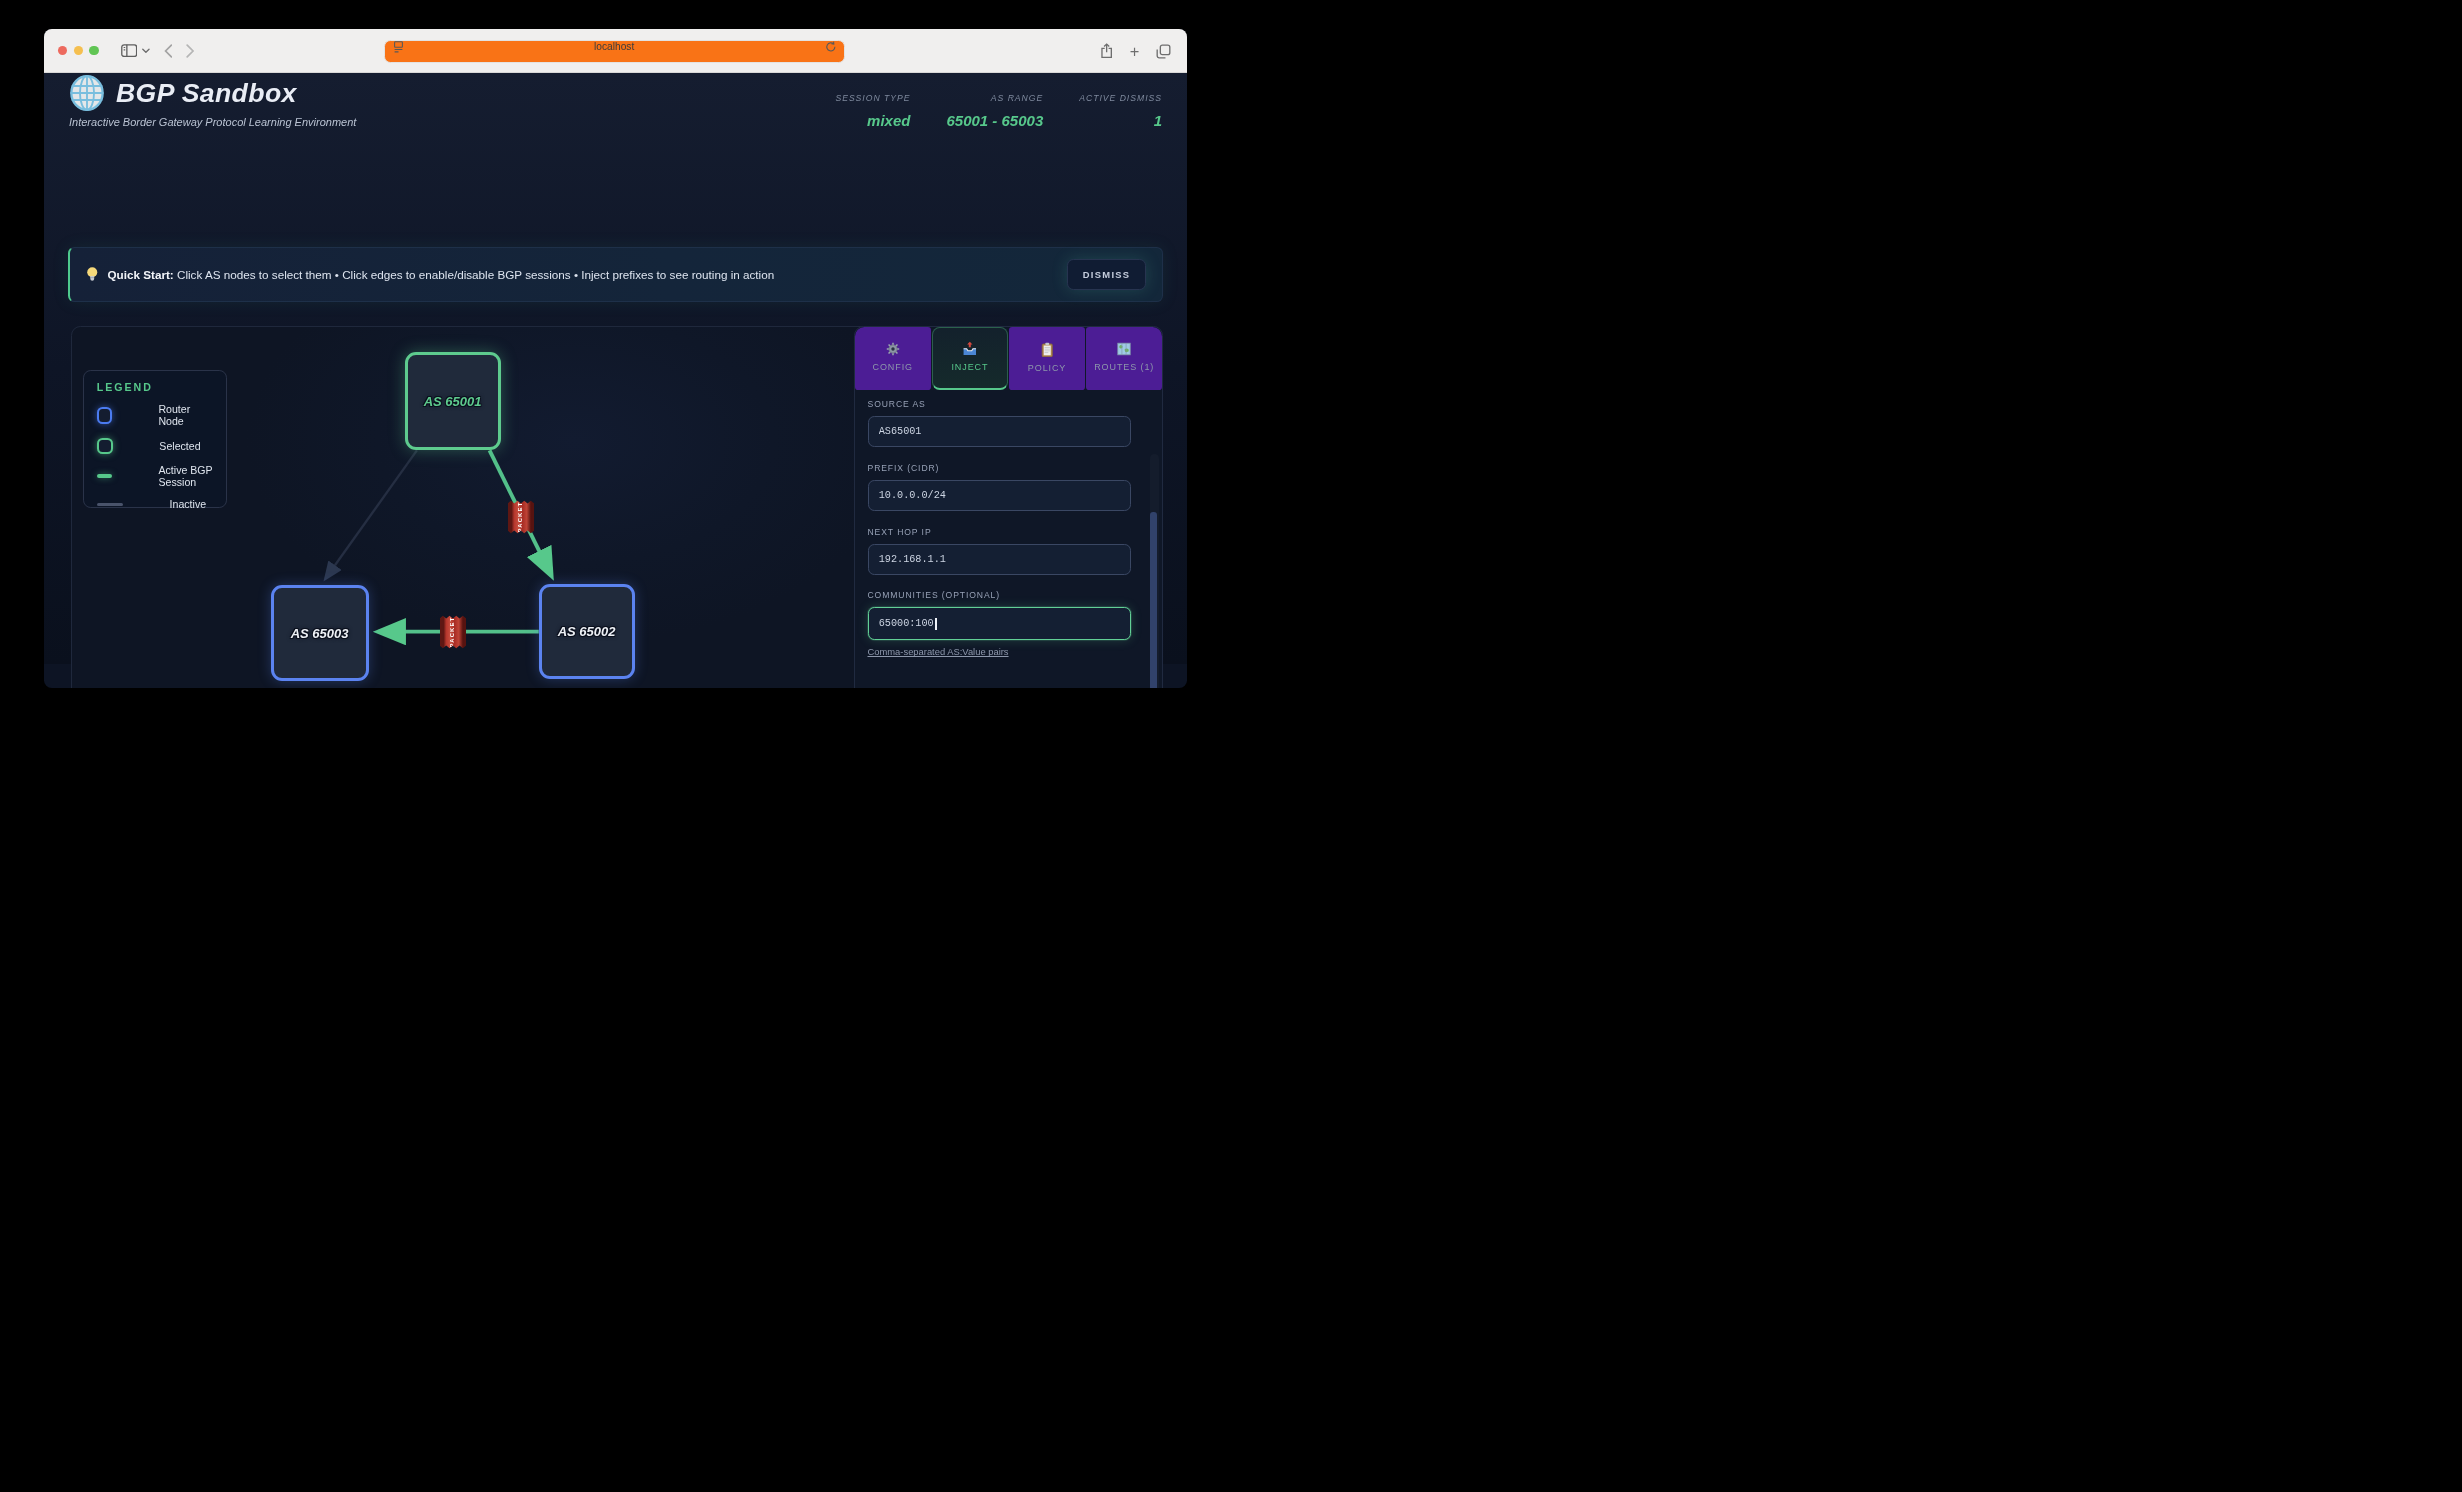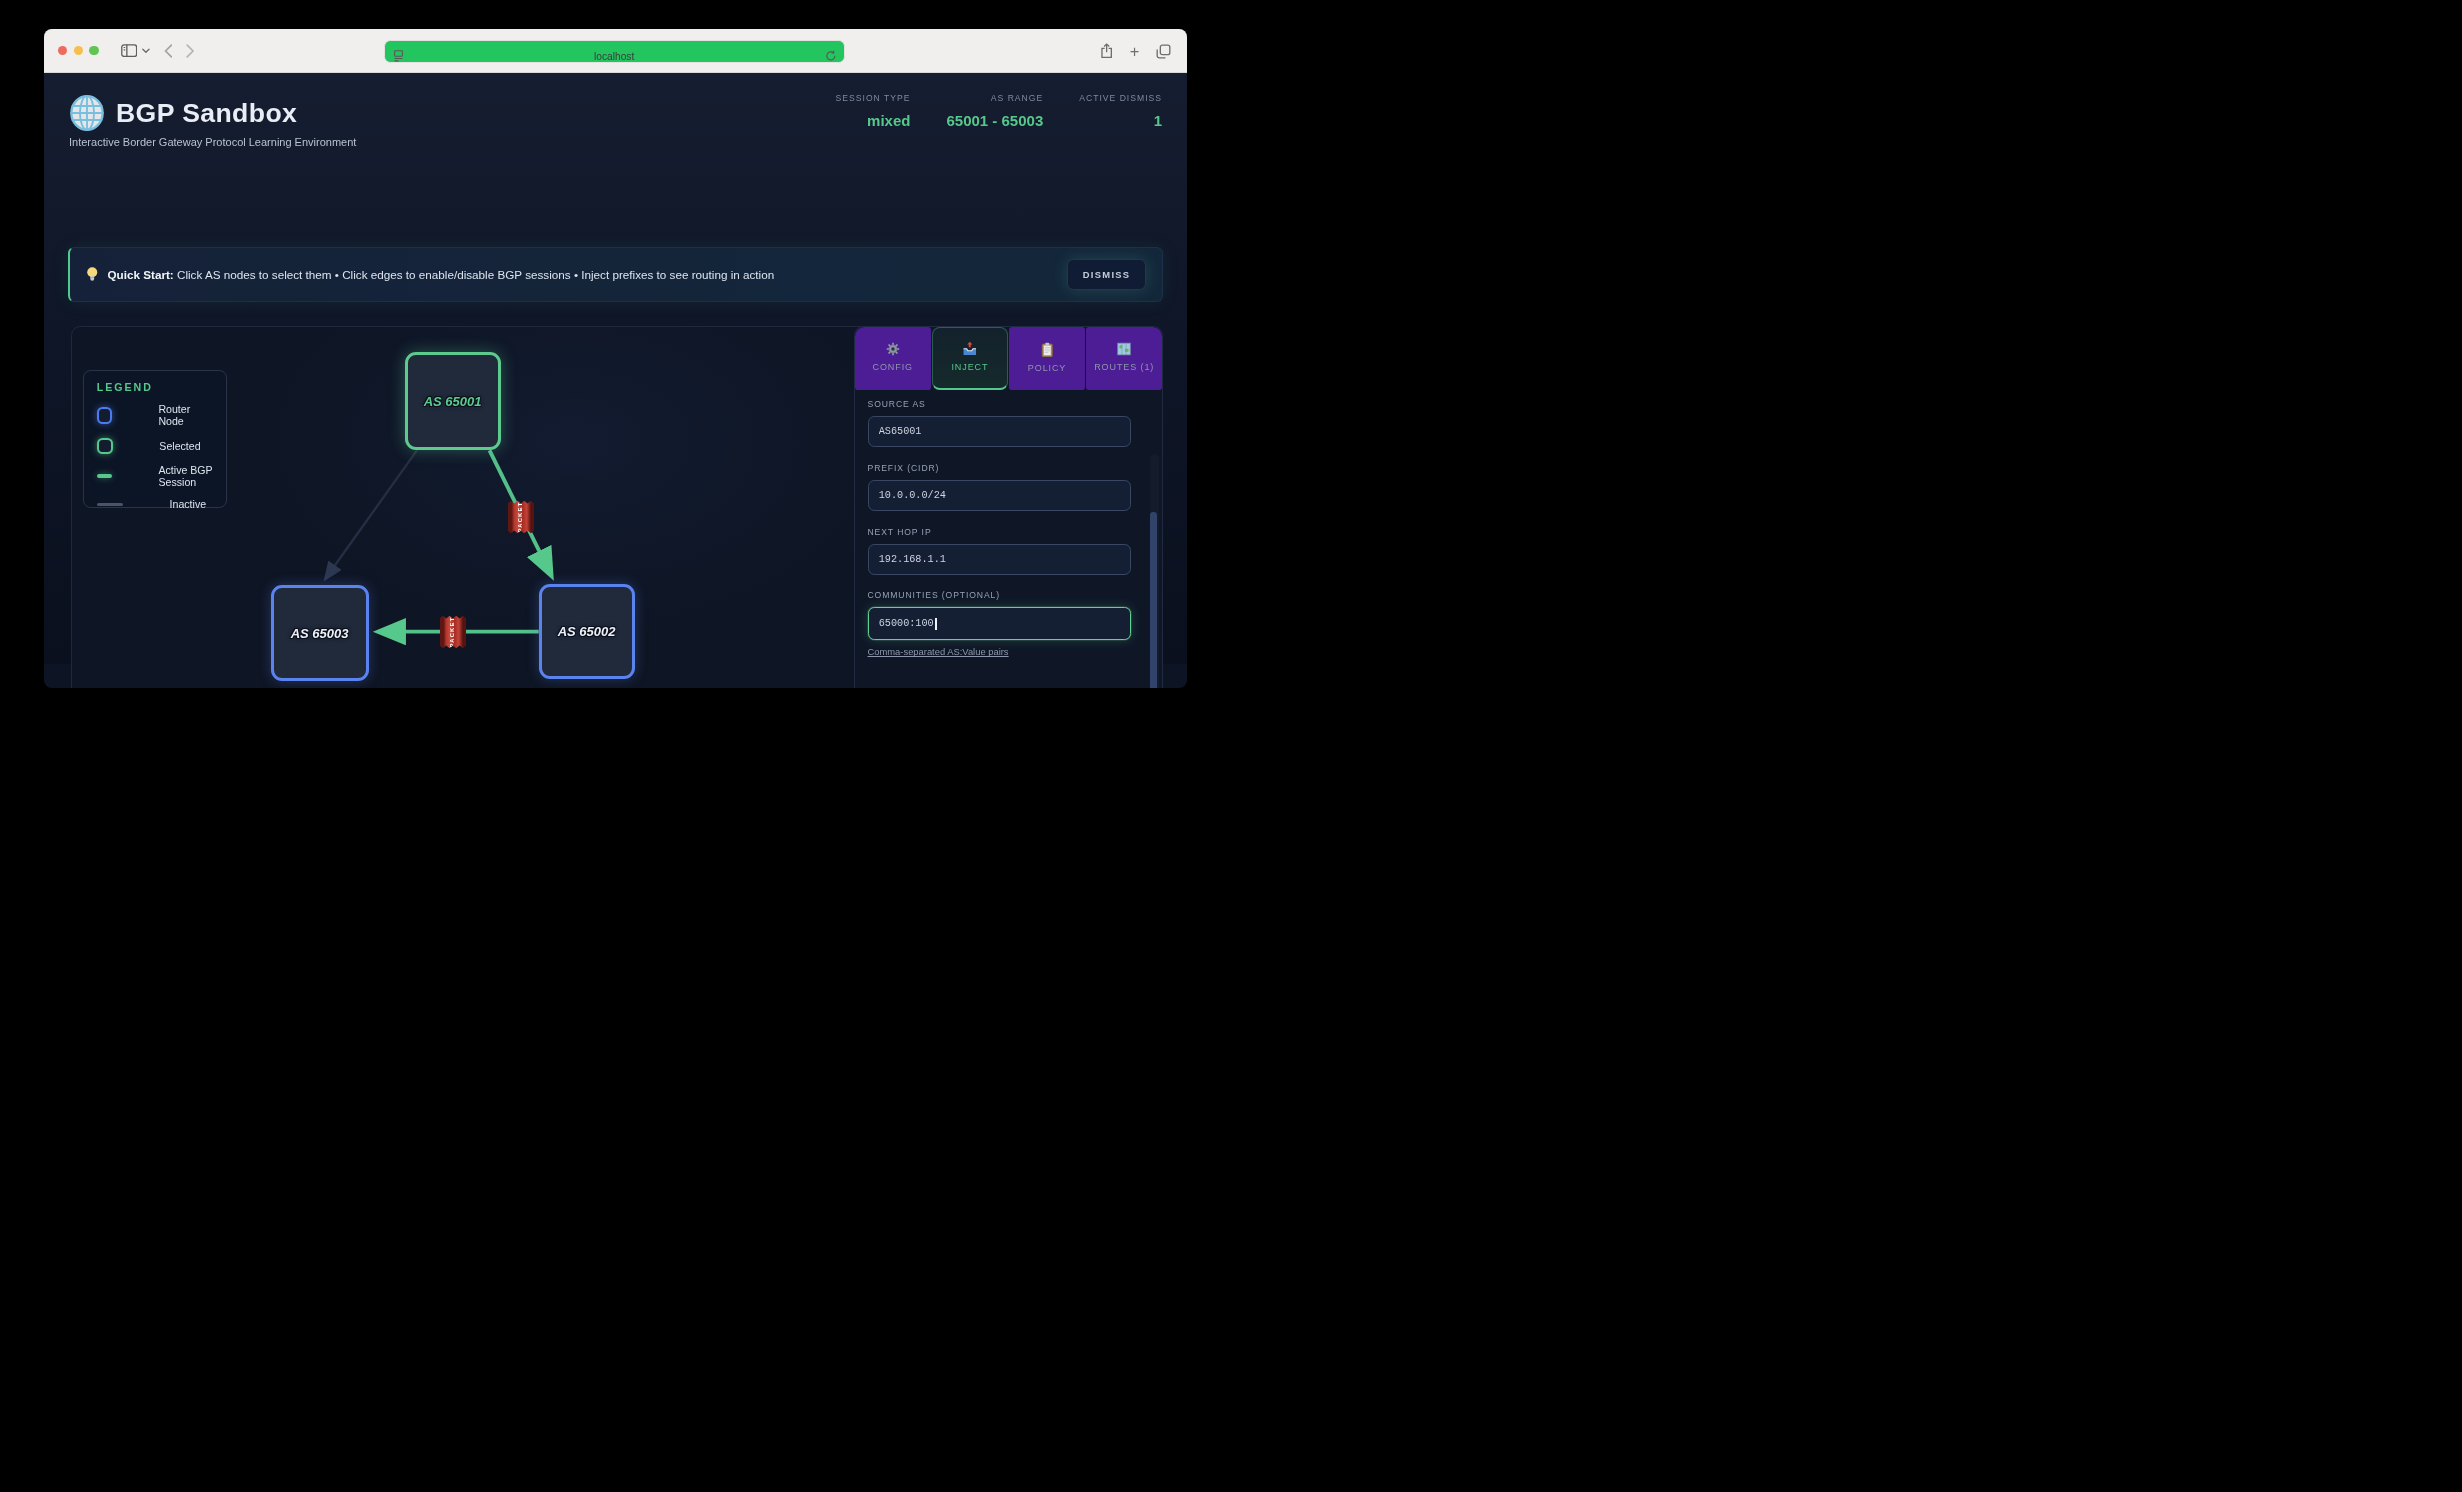--- a/index.html
+++ b/index.html
@@ -11,35 +11,35 @@
 
   
   .toolbar { position:relative; height:44px; background:#f0efee; border-bottom:0.8px solid #d9d8d7;
     display:flex; align-items:center; }
   .lights { display:flex; gap:6.3px; margin-left:14px; }
   .light { width:9.4px; height:9.4px; border-radius:50%; }
   .light.r { background:#ed6a5e; } .light.y { background:#f5bf4f; } .light.g { background:#61c554; }
   .tbicon { display:flex; align-items:center; justify-content:center; color:#6e6e6e; }
   .sidebar-group { margin-left:22px; display:flex; align-items:center; gap:4.7px; }
   .navbtn { margin-left:14px; }
-  .urlfield { position:absolute; left:340px; top:11px; width:461px; height:23px; background:#22c55e;
-    border:0.8px solid #e3e2e1; border-radius:6.3px; display:flex; align-items:flex-end; padding:0 7.8px; }
+  .urlfield { position:absolute; left:340px; top:11px; width:461px; height:23px; background:#f97316;
+    border:0.8px solid #e3e2e1; border-radius:6.3px; display:flex; align-items:flex-start; padding:0 7.8px; }
   .urltext { flex:1; text-align:center; font-size:10.2px; color:#3c3c3c; }
   .chrome-right { position:absolute; right:15.6px; top:0; height:44px; display:flex; align-items:center; gap:17px; }
   .plus { font-size:16.4px; color:#6e6e6e; font-weight:400; line-height:1; }
   .tabstrip { display:flex; height:23px; background:#d6d5d4; }
   .btab { flex:1; display:flex; align-items:center; justify-content:center; gap:4.7px;
     font-size:9px; color:#5d5d5d; background:#e0dfde; border-right:0.8px solid #c9c8c7; }
   .btab.active { background:#f5f4f2; color:#3e3e3e; border-right:none; }
   .favicon-badge { width:11.7px; height:11.7px; border-radius:3.1px; background:#8f96a0; color:#fff;
     font-size:7.8px; font-weight:bold; display:flex; align-items:center; justify-content:center; }
 
   
   .page { position:relative; height:591px; background:linear-gradient(180deg,#151d30 0%,#0e1526 50%,#0a101d 100%); }
-  .app-header { position:relative; height:96px; background:#19223500; padding:22px 25px 0 25px; }
+  .app-header { position:relative; height:96px; background:#19223500; padding:2px 25px 0 25px;font-style:italic; }
   .logo-row { display:flex; align-items:center; gap:11px; }
   .app-title { font-size:26.6px; font-weight:800; color:#e9edf5; letter-spacing:0.4px; }
   .app-sub { margin-top:5px; font-size:11px; color:#b9c2d2; }
   .stats { position:absolute; right:25px; top:20.3px; display:flex; gap:36px; }
   .stat { text-align:right; }
   .stat-label { font-size:8.6px; letter-spacing:1px; color:#7f8a9e; }
   .stat-value { margin-top:8.6px; font-size:15px; font-weight:600; color:#57c88b; }
 
   .banner { position:absolute; left:24px; top:174px; width:1095px; height:55px; border-radius:6.3px;
     background:linear-gradient(90deg,#152138,#14253a 55%,#13273a);

